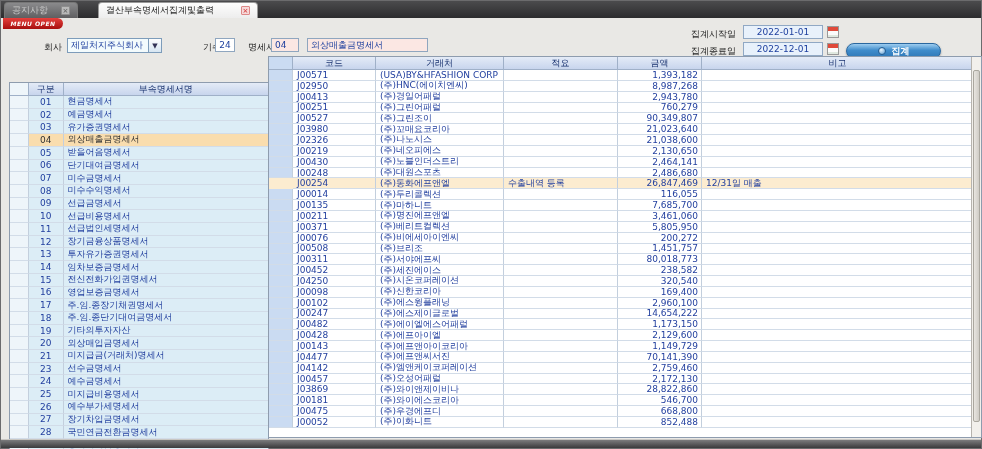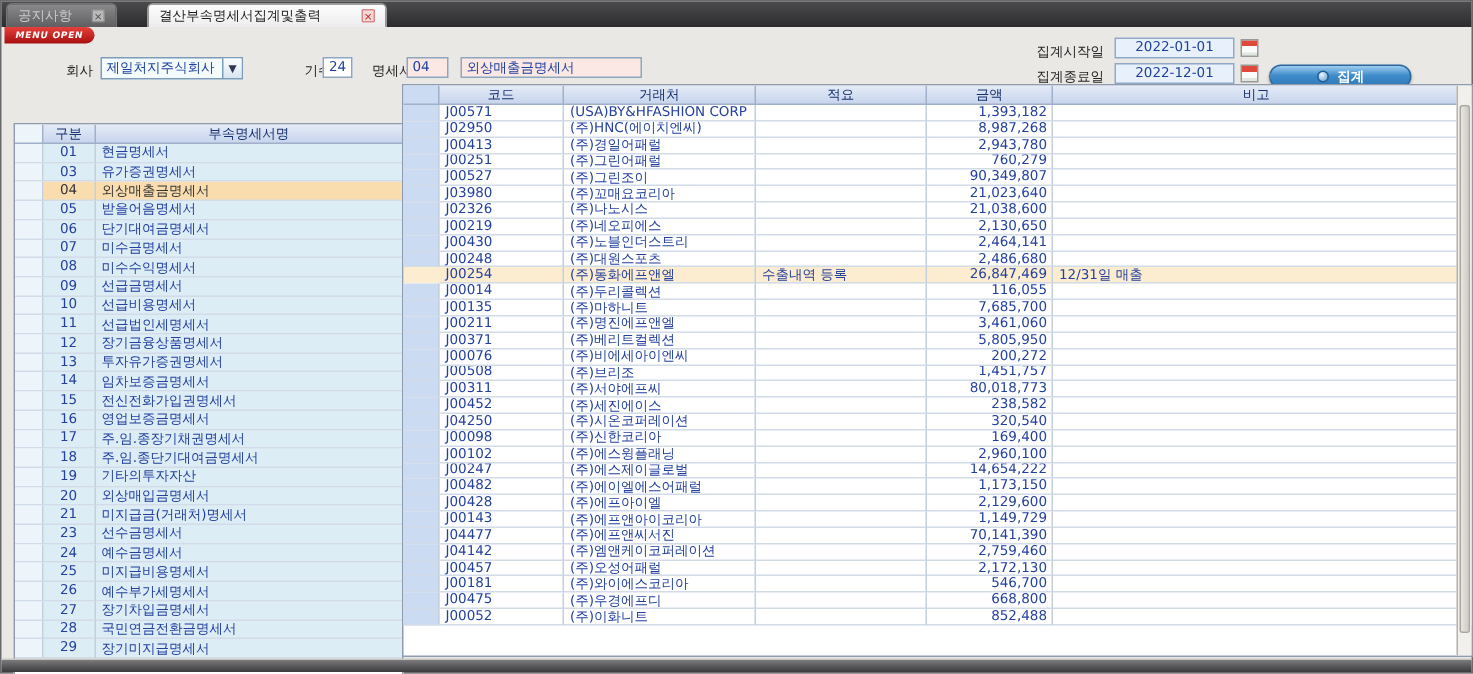--- a/index.html
+++ b/index.html
@@ -149,20 +149,25 @@
       <div class="hcell gl-name" style="border-right:none;">부속명세서명</div>
     </div>
     <div id="left-rows">
         <div class="row">
           <div class="cell gl-gutter"></div>
           <div class="cell gl-no ctr">01</div>
           <div class="cell gl-name padl" style="border-right: none;">현금명세서</div>
         </div>
         <div class="row">
           <div class="cell gl-gutter"></div>
+          <div class="cell gl-no ctr">02</div>
+          <div class="cell gl-name padl" style="border-right: none;">예금명세서</div>
+        </div>
+        <div class="row">
+          <div class="cell gl-gutter"></div>
           <div class="cell gl-no ctr">03</div>
           <div class="cell gl-name padl" style="border-right: none;">유가증권명세서</div>
         </div>
         <div class="row sel">
           <div class="cell gl-gutter"></div>
           <div class="cell gl-no ctr">04</div>
           <div class="cell gl-name padl" style="border-right: none;">외상매출금명세서</div>
         </div>
         <div class="row">
           <div class="cell gl-gutter"></div>
@@ -525,20 +530,28 @@
         <div class="row">
           <div class="cell gr-gutter ctr"></div>
           <div class="cell gr-code padl">J00457</div>
           <div class="cell gr-name padl">(주)오성어패럴</div>
           <div class="cell gr-desc padl"></div>
           <div class="cell gr-amt num">2,172,130</div>
           <div class="cell gr-note padl" style="border-right: none;"></div>
         </div>
         <div class="row">
           <div class="cell gr-gutter ctr"></div>
+          <div class="cell gr-code padl">J03869</div>
+          <div class="cell gr-name padl">(주)와이앤제이비나</div>
+          <div class="cell gr-desc padl"></div>
+          <div class="cell gr-amt num">28,822,860</div>
+          <div class="cell gr-note padl" style="border-right: none;"></div>
+        </div>
+        <div class="row">
+          <div class="cell gr-gutter ctr"></div>
           <div class="cell gr-code padl">J00181</div>
           <div class="cell gr-name padl">(주)와이에스코리아</div>
           <div class="cell gr-desc padl"></div>
           <div class="cell gr-amt num">546,700</div>
           <div class="cell gr-note padl" style="border-right: none;"></div>
         </div>
         <div class="row">
           <div class="cell gr-gutter ctr"></div>
           <div class="cell gr-code padl">J00475</div>
           <div class="cell gr-name padl">(주)우경에프디</div>

